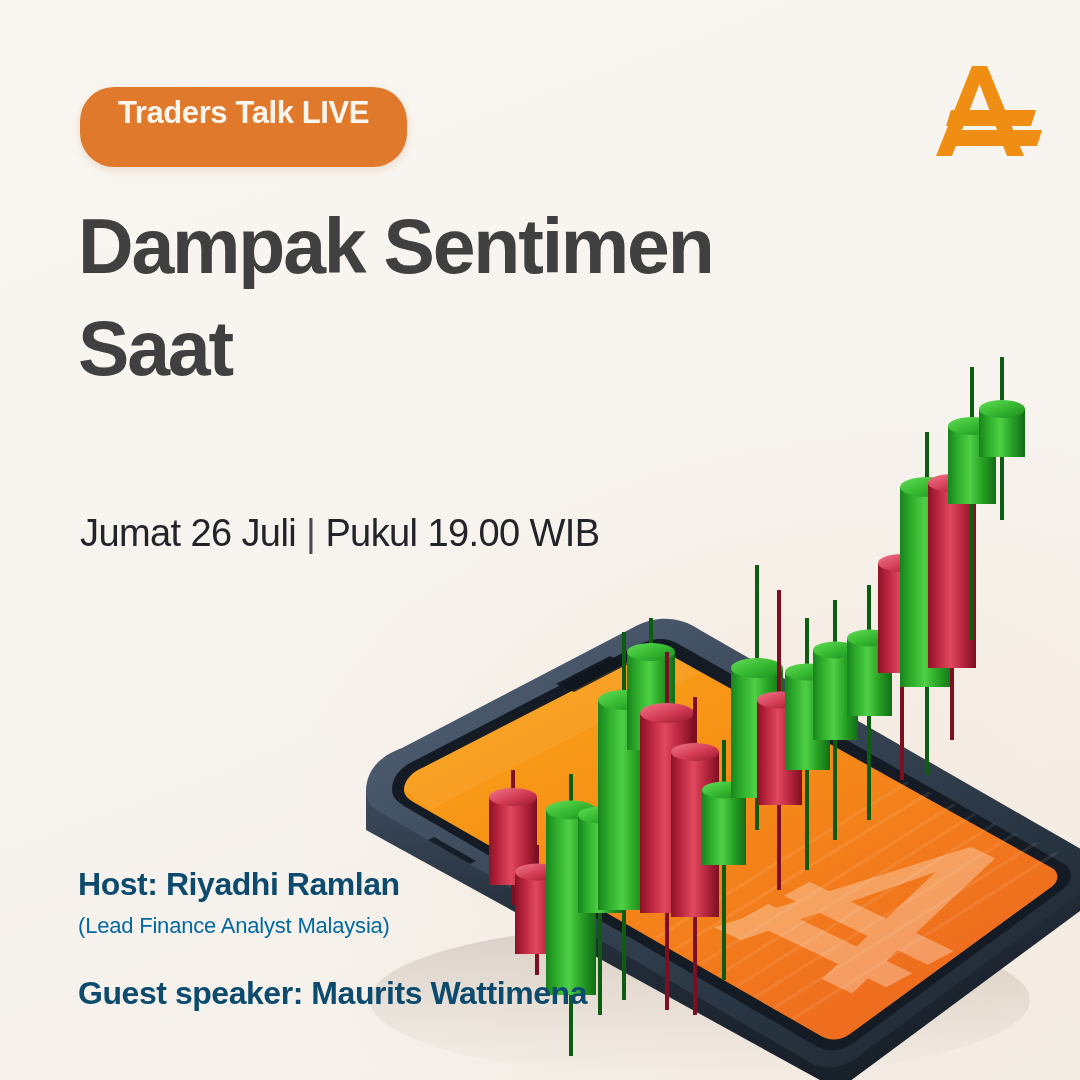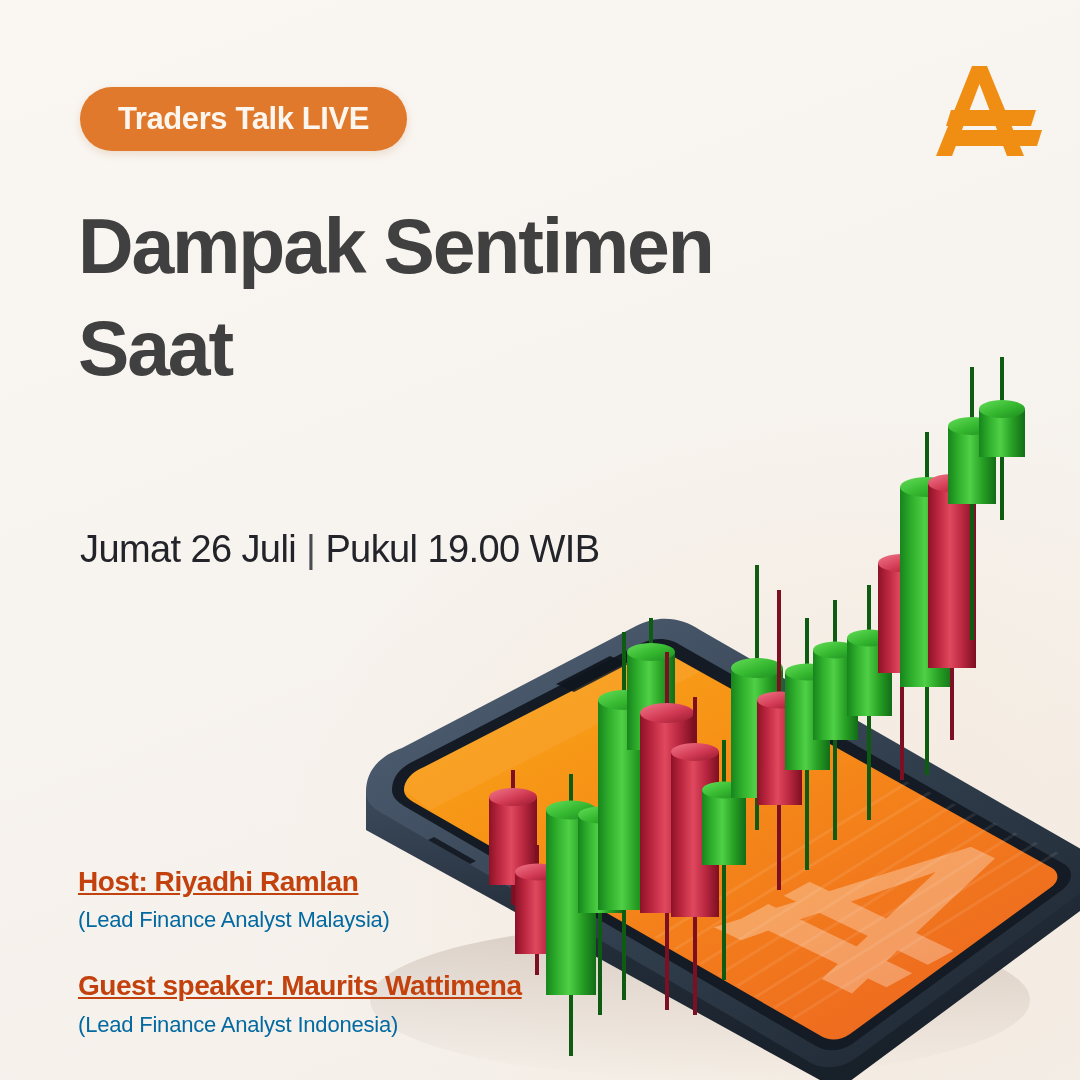--- a/index.html
+++ b/index.html
@@ -22,25 +22,25 @@
     background:
       radial-gradient(ellipse 900px 700px at 78% 78%, rgba(236,170,110,0.10) 0%, rgba(248,244,240,0) 62%),
       linear-gradient(160deg, #faf7f3 0%, #f7f3ee 45%, #f4efe9 100%);
   }
   
   .badge {
     position: absolute;
     left: 80px;
     top: 87px;
     height: 64px;
-    padding: 0 38px;
+    padding: 8px 38px;
     border-radius: 34px;
     background: #e0792b;
     display: flex;
-    align-items: center;
+    align-items: flex-start;
     justify-content: center;
     box-shadow: 0 3px 10px rgba(180,100,35,0.18);
   }
   .badge-label {
     color: #fdf6ee;
     font-size: 31px;
     font-weight: bold;
     letter-spacing: -0.4px;
     white-space: nowrap;
   }
@@ -68,46 +68,44 @@
   
   .dateline {
     position: absolute;
     left: 80px;
     top: 512px;
     color: #23232a;
     font-size: 38px;
     font-weight: normal;
     letter-spacing: -0.6px;
     white-space: nowrap;
-    margin-top: 16px;
   }
   .dateline .sep {
     display: inline-block;
     margin: 0 10px;
     color: #4a4a52;
     font-weight: 300;
   }
   
   .credits {
     position: absolute;
     left: 78px;
     top: 864px;
     width: 470px;
     z-index: 40;
   }
   .credit-block { margin-bottom: 32px; }
   .credit-block:last-child { margin-bottom: 0; }
   .credit-name {
-    color: #c2410c;
-    font-size: 28px;
+    color: #0c4a6e;
+    font-size: 32px;
     font-weight: bold;
     letter-spacing: -0.45px;
     line-height: 1.3;
     white-space: nowrap;
-    text-decoration: underline;
   }
   .credit-role {
     color: #0369a1;
     font-size: 22px;
     font-weight: normal;
     letter-spacing: -0.2px;
     line-height: 1.45;
     margin-top: 4px;
     white-space: nowrap;
   }
@@ -393,17 +391,16 @@
     <span>Jumat 26 Juli</span><span class="sep">|</span><span>Pukul 19.00 WIB</span>
   </div>
 
   <div class="credits">
     <div class="credit-block">
       <div class="credit-name">Host: Riyadhi Ramlan</div>
       <div class="credit-role">(Lead Finance Analyst Malaysia)</div>
     </div>
     <div class="credit-block">
       <div class="credit-name">Guest speaker: Maurits Wattimena</div>
-      <div class="credit-role">(Lead Finance Analyst Indonesia)</div>
     </div>
   </div>
 
 </div>
 
 </body></html>

